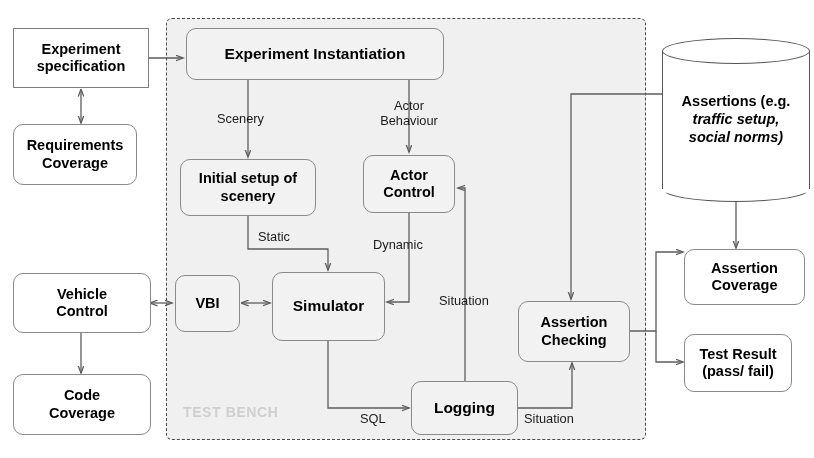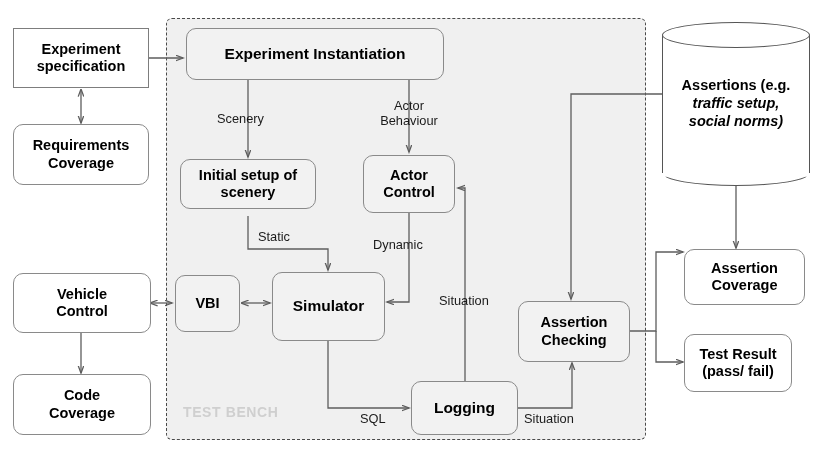--- a/index.html
+++ b/index.html
@@ -131,21 +131,21 @@
 
   <div class="elabel" style="left:439px;top:294px;">Situation</div>
 
   <div class="node white sharp" style="left:13px;top:28px;width:136px;height:60px;">
     <div>
       <span>Experiment</span><br>
       <span>specification</span>
     </div>
   </div>
 
-  <div class="node white" style="left:13px;top:124px;width:136px;height:61px;">
+  <div class="node white" style="left:13px;top:124px;width:124px;height:61px;">
     <div>
       <span>Requirements</span><br>
       <span>Coverage</span>
     </div>
   </div>
 
   <div class="node white" style="left:13px;top:273px;width:138px;height:60px;">
     <div>
       <span>Vehicle</span><br>
       <span>Control</span>
@@ -156,21 +156,21 @@
     <div>
       <span>Code</span><br>
       <span>Coverage</span>
     </div>
   </div>
 
   <div class="node" style="left:186px;top:28px;width:258px;height:52px;font-size:15.5px;">
     <span>Experiment Instantiation</span>
   </div>
 
-  <div class="node" style="left:180px;top:159px;width:136px;height:50px;">
+  <div class="node" style="left:180px;top:159px;width:136px;height:57px;">
     <div>
       <span>Initial setup of</span><br>
       <span>scenery</span>
     </div>
   </div>
 
   <div class="node" style="left:363px;top:155px;width:92px;height:58px;">
     <div>
       <span>Actor</span><br>
       <span>Control</span>
@@ -189,21 +189,21 @@
     <span>Logging</span>
   </div>
 
   <div class="node" style="left:518px;top:301px;width:112px;height:61px;">
     <div>
       <span>Assertion</span><br>
       <span>Checking</span>
     </div>
   </div>
 
-  <div class="cyl" style="left:662px;top:22px;width:148px;height:164px;">
+  <div class="cyl" style="left:662px;top:38px;width:148px;height:164px;">
     <div class="body"></div>
     <div class="bottom"></div>
     <div class="top"></div>
     <div class="txt">
       <div>
         <span>Assertions (e.g.</span><br>
         <i>traffic setup,</i><br>
         <i>social norms)</i>
       </div>
     </div>

